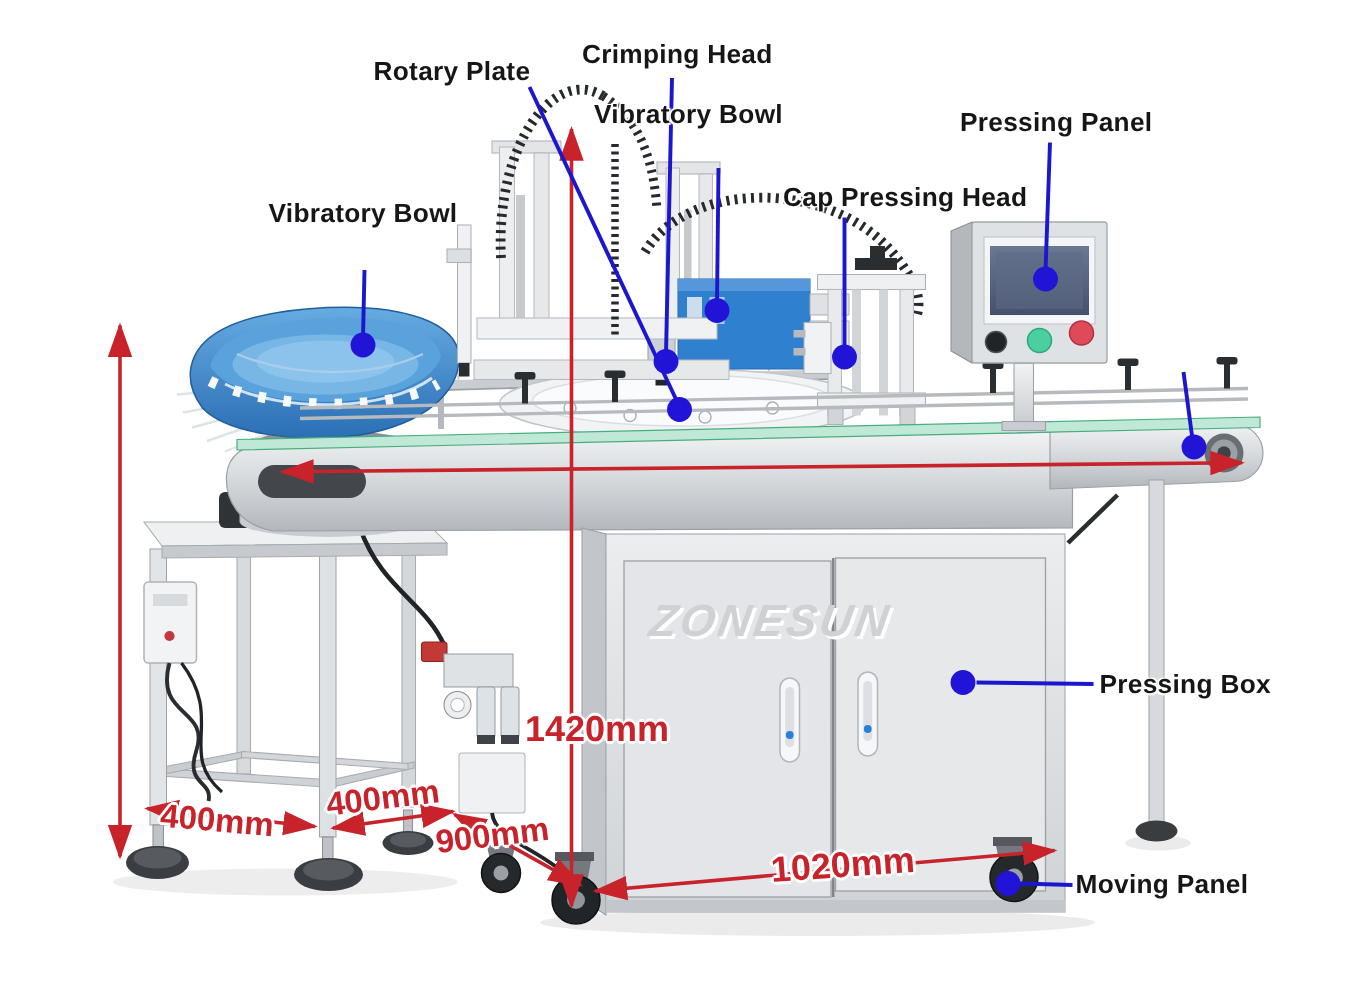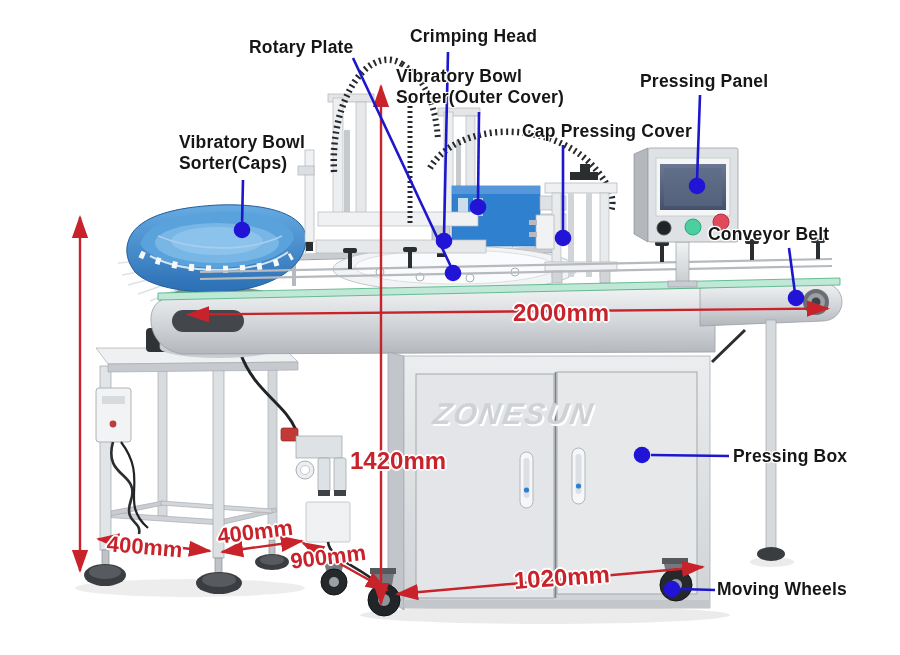--- a/index.html
+++ b/index.html
@@ -312,35 +312,31 @@
     <circle cx="697" cy="186" r="8.3"></circle>
     <circle cx="563" cy="238" r="8.3"></circle>
     <circle cx="242" cy="230" r="8.3"></circle>
     <circle cx="796" cy="298" r="8.3"></circle>
     <circle cx="642" cy="455" r="8.3"></circle>
     <circle cx="672" cy="589" r="8.3"></circle>
   </g>
 </svg>
 
 <div class="lbl" style="left:249px;top:37px">Rotary Plate</div>
-<div class="lbl" style="left:410px;top:26px">Crimping Head</div>
+<div class="lbl" style="left:388px;top:26px">Crimping Head</div>
 <div class="lbl" style="left:396px;top:66px">
   <div>Vibratory Bowl</div>
-  <div>Sorter(Outer Cover)</div>
 </div>
 <div class="lbl" style="left:640px;top:71px">Pressing Panel</div>
-<div class="lbl" style="left:522px;top:121px">Cap Pressing Cover</div>
+<div class="lbl" style="left:522px;top:121px">Cap Pressing Head</div>
 <div class="lbl" style="left:179px;top:132px">
   <div>Vibratory Bowl</div>
-  <div>Sorter(Caps)</div>
 </div>
-<div class="lbl" style="left:708px;top:224px">Conveyor Belt</div>
 <div class="lbl" style="left:733px;top:446px">Pressing Box</div>
-<div class="lbl" style="left:717px;top:579px">Moving Wheels</div>
-
-<div class="dim" style="left:513px;top:299px">2000mm</div>
-<div class="dim" style="left:350px;top:447px">1420mm</div>
+<div class="lbl" style="left:717px;top:579px">Moving Panel</div>
+
+<div class="dim" style="left:350px;top:473px">1420mm</div>
 <div class="dim sm" style="left:108px;top:531px;transform:rotate(5deg)">400mm</div>
 <div class="dim sm" style="left:216px;top:524px;transform:rotate(-7deg)">400mm</div>
 <div class="dim sm" style="left:289px;top:549px;transform:rotate(-7deg)">900mm</div>
 <div class="dim" style="left:513px;top:567px;transform:rotate(-4deg)">1020mm</div>
 
 </div>
 
 </body></html>

